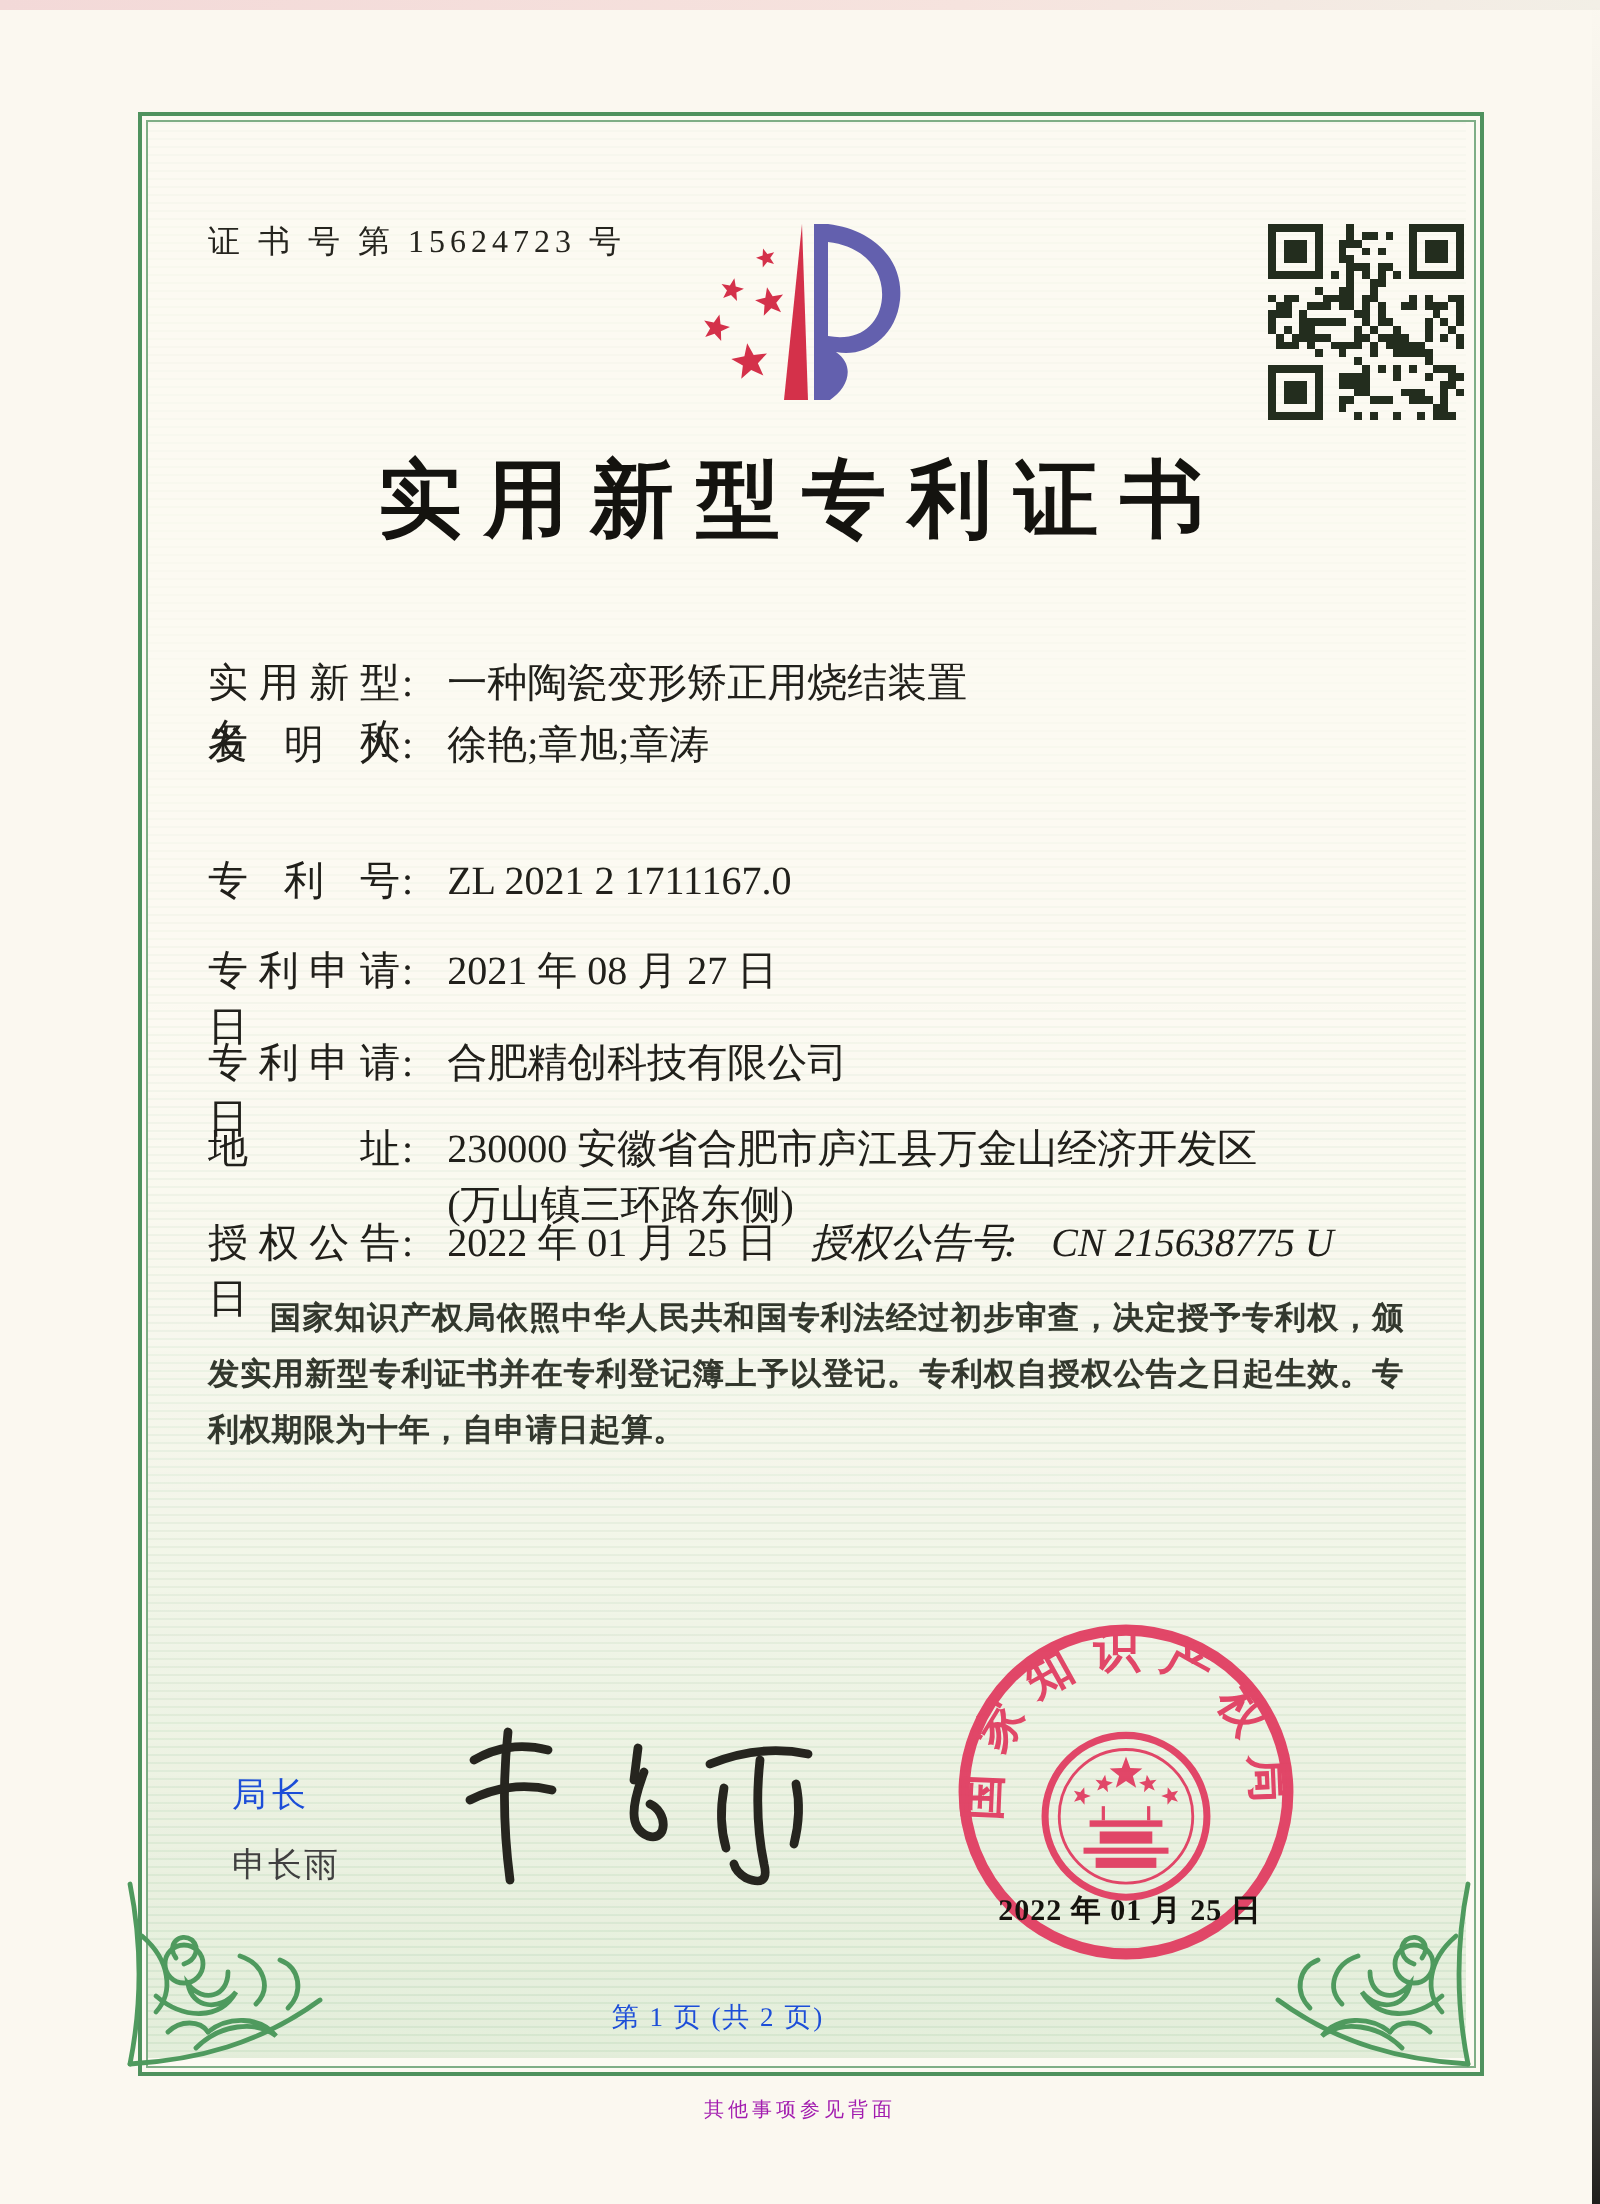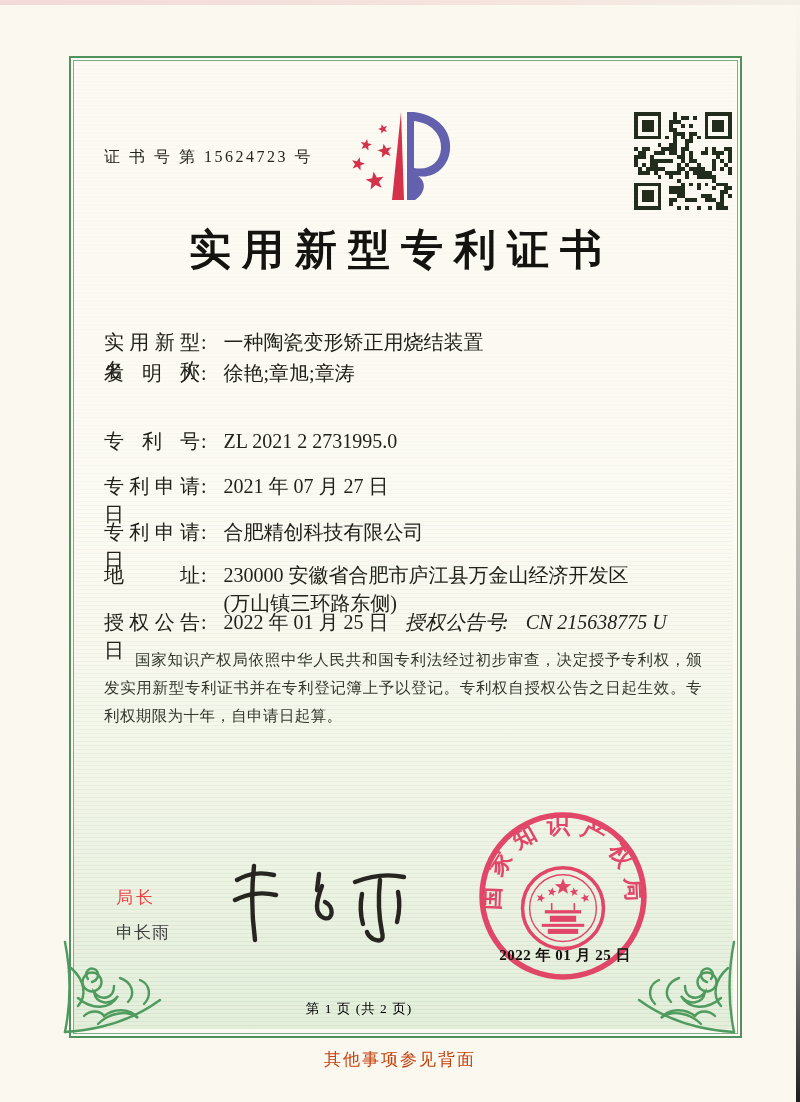--- a/index.html
+++ b/index.html
@@ -20,49 +20,49 @@
   .guilloche{left:74px;top:61px;width:659px;height:968px;pointer-events:none;
     background:
       linear-gradient(180deg,rgba(205,228,200,0) 45%,rgba(198,224,190,.30) 75%,rgba(190,219,182,.42) 100%),
       repeating-linear-gradient(180deg,rgba(120,180,132,.20) 0px,rgba(120,180,132,.20) 1px,rgba(255,255,255,0) 1px,rgba(255,255,255,0) 4px);
     -webkit-mask-image:linear-gradient(180deg,rgba(0,0,0,.18) 0%,rgba(0,0,0,.10) 30%,rgba(0,0,0,.45) 60%,rgba(0,0,0,.95) 100%);
             mask-image:linear-gradient(180deg,rgba(0,0,0,.18) 0%,rgba(0,0,0,.10) 30%,rgba(0,0,0,.45) 60%,rgba(0,0,0,.95) 100%);}
   .ornament{width:115px;height:100px;}
   .orn-bl{left:58px;top:940px;}
   .orn-br{left:626px;top:940px;transform:scaleX(-1);}
   
-  .cert-no{left:104px;top:111px;font-size:16px;letter-spacing:2.5px;color:#26251f;margin-top:36px;}
+  .cert-no{left:104px;top:111px;font-size:16px;letter-spacing:2.5px;color:#26251f;}
   .logo{left:340px;top:106px;width:120px;height:102px;}
   .qr{left:634px;top:112px;width:98px;height:98px;}
   .title{left:0;top:222px;width:800px;text-align:center;font-size:42px;font-weight:600;
     letter-spacing:11px;padding-left:2px;box-sizing:border-box;color:#14130f;}
   
   .field-row{left:104px;width:600px;font-size:20px;line-height:1.4;color:#21201b;}
   .flabel{display:inline-block;width:96px;text-align:justify;text-align-last:justify;vertical-align:top;}
   .fcolon{display:inline-block;vertical-align:top;margin-left:1px;}
   .fvalue{display:inline-block;vertical-align:top;margin-left:12px;}
   .fvalue.wrap{width:424px;}
   .grant2{position:absolute;left:301px;top:0;white-space:nowrap;font-style:italic;}
   .flabel.w5{width:96px;}
   
   .paras{left:104px;top:646px;width:598px;font-size:15.5px;line-height:1.82;
     text-align:justify;color:#33382e;letter-spacing:.4px;}
-  .paras p{margin:0;text-indent:2em;}
+  .paras p{margin:0;text-indent:2em;font-weight:bold;}
   
   .director-label{left:116px;top:886px;font-family:"Liberation Sans","DejaVu Sans",sans-serif;
-    font-size:17px;letter-spacing:3px;color:#ef4444;}
+    font-size:17px;letter-spacing:3px;color:#1d4ed8;}
   .director-name{left:116px;top:921px;font-family:"Liberation Sans","DejaVu Sans",sans-serif;
     font-size:17px;letter-spacing:1px;color:#404040;}
   .signature{left:222px;top:844px;width:218px;height:114px;}
   .seal{left:477px;top:810px;width:172px;height:172px;}
   .seal-date{left:487px;top:946px;width:156px;text-align:center;font-size:15px;
     font-weight:bold;color:#15130e;letter-spacing:.5px;white-space:nowrap;}
   
-  .page-note{left:0;top:1000px;width:718px;text-align:center;font-size:13.5px;color:#000000;letter-spacing:1px;}
-  .back-note{left:0;top:1048px;width:800px;text-align:center;font-size:17px;color:#c2410c;letter-spacing:2px;}
+  .page-note{left:0;top:1000px;width:718px;text-align:center;font-size:13.5px;color:#1d4ed8;letter-spacing:1px;}
+  .back-note{left:0;top:1048px;width:800px;text-align:center;font-size:10px;color:#a21caf;letter-spacing:2px;}
   svg{display:block;width:100%;height:100%;}
 </style>
 </head>
 <body>
 
 <div class="abs top-strip"></div>
 
 <div class="abs frame"></div>
 <div class="abs guilloche"></div>
 
@@ -401,25 +401,25 @@
 <div class="abs field-row" style="top:328px">
   <span class="flabel">实用新型名称</span><span class="fcolon">:</span>
   <span class="fvalue">一种陶瓷变形矫正用烧结装置</span>
 </div>
 <div class="abs field-row" style="top:359px">
   <span class="flabel">发明人</span><span class="fcolon">:</span>
   <span class="fvalue">徐艳;章旭;章涛</span>
 </div>
 <div class="abs field-row" style="top:427px">
   <span class="flabel">专利号</span><span class="fcolon">:</span>
-  <span class="fvalue">ZL 2021 2 2731995.0</span>
+  <span class="fvalue">ZL 2021 2 1711167.0</span>
 </div>
 <div class="abs field-row" style="top:472px">
   <span class="flabel">专利申请日</span><span class="fcolon">:</span>
-  <span class="fvalue">2021 年 07 月 27 日</span>
+  <span class="fvalue">2021 年 08 月 27 日</span>
 </div>
 <div class="abs field-row" style="top:518px">
   <span class="flabel">专利申请日</span><span class="fcolon">:</span>
   <span class="fvalue">合肥精创科技有限公司</span>
 </div>
 <div class="abs field-row" style="top:561px">
   <span class="flabel">地址</span><span class="fcolon">:</span>
   <span class="fvalue wrap">230000  安徽省合肥市庐江县万金山经济开发区(万山镇三环路东侧)</span>
 </div>
 <div class="abs field-row" style="top:608px">

